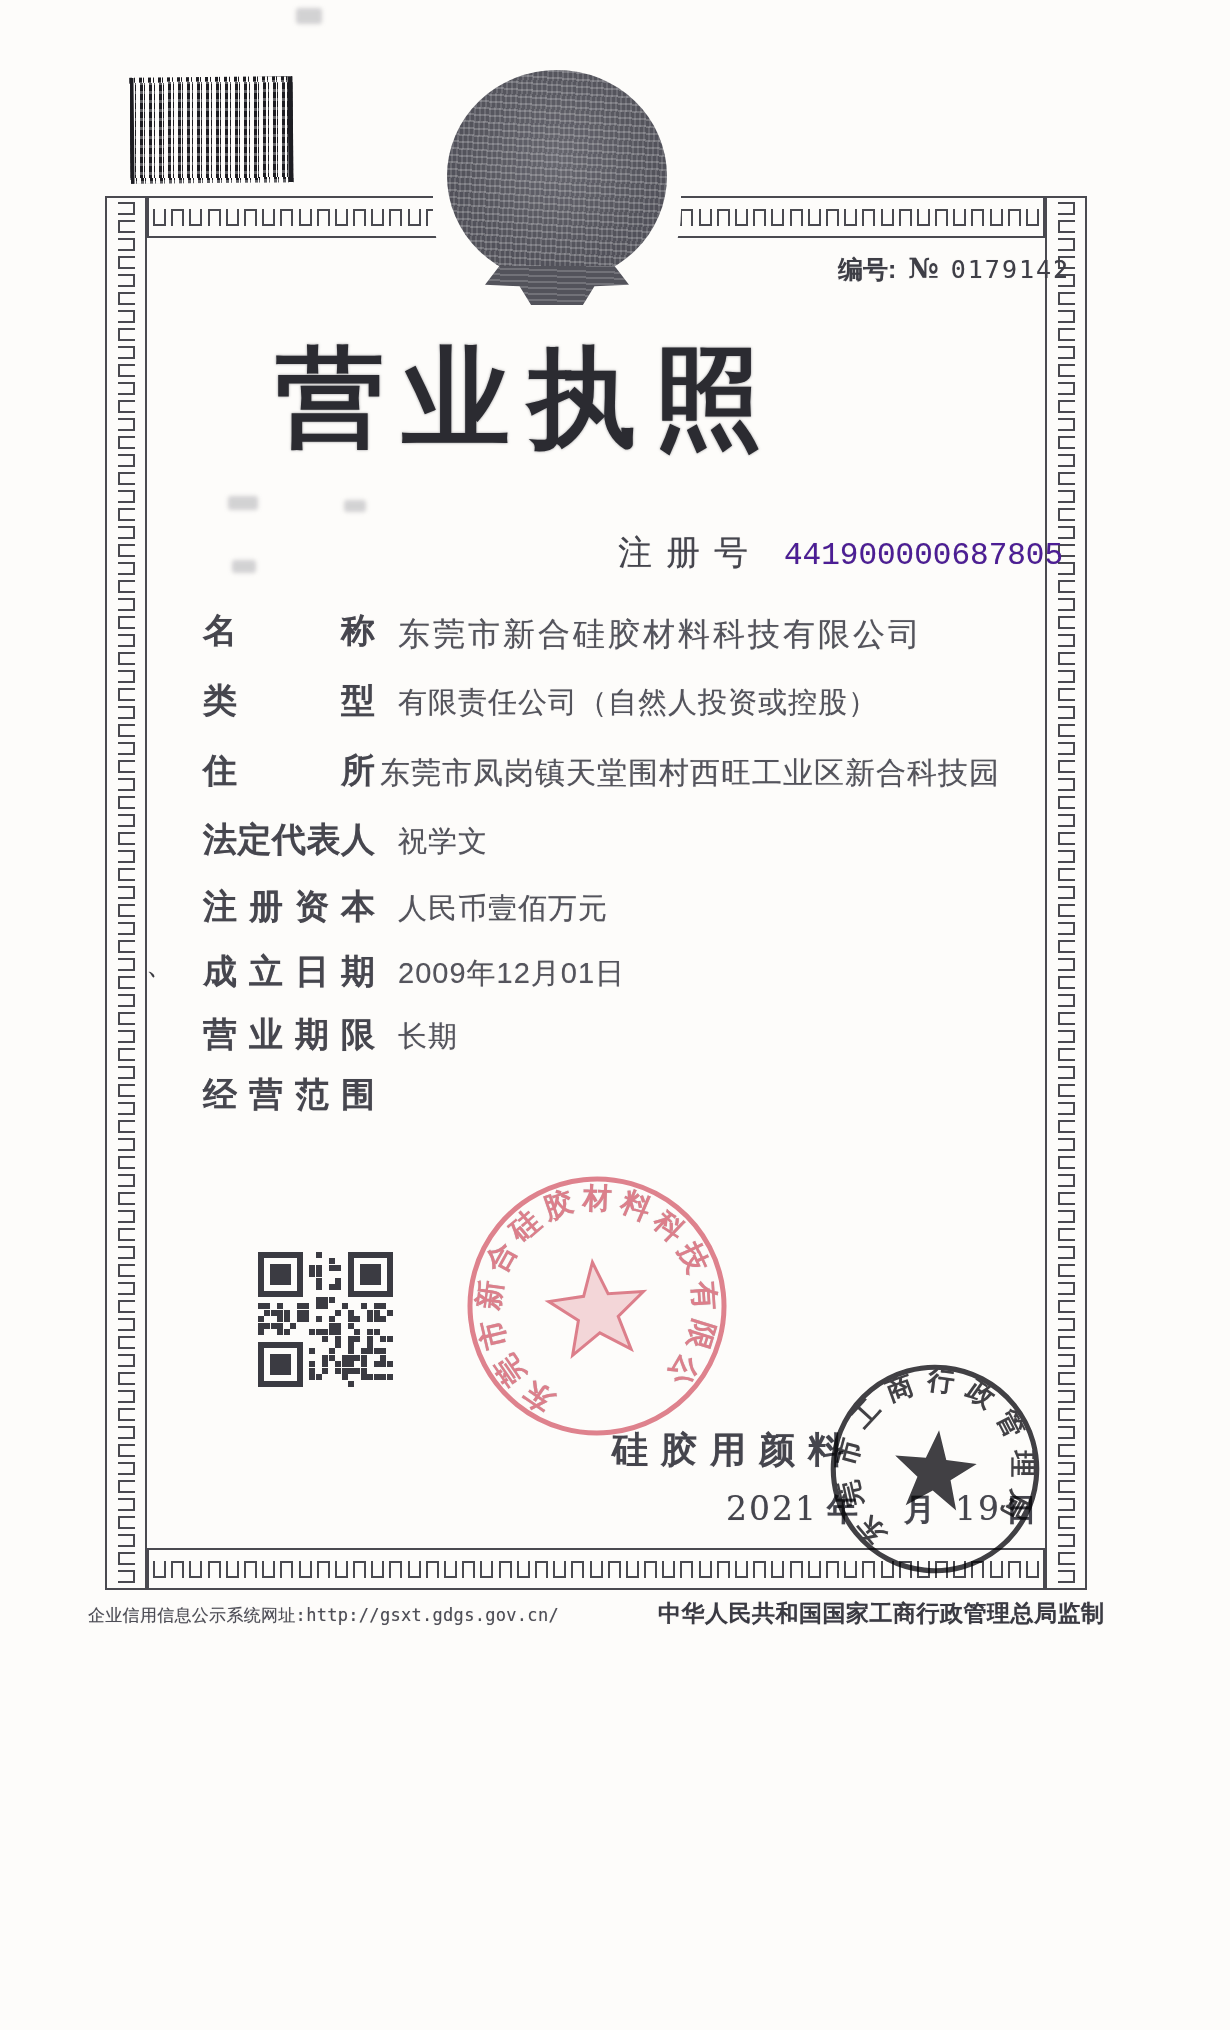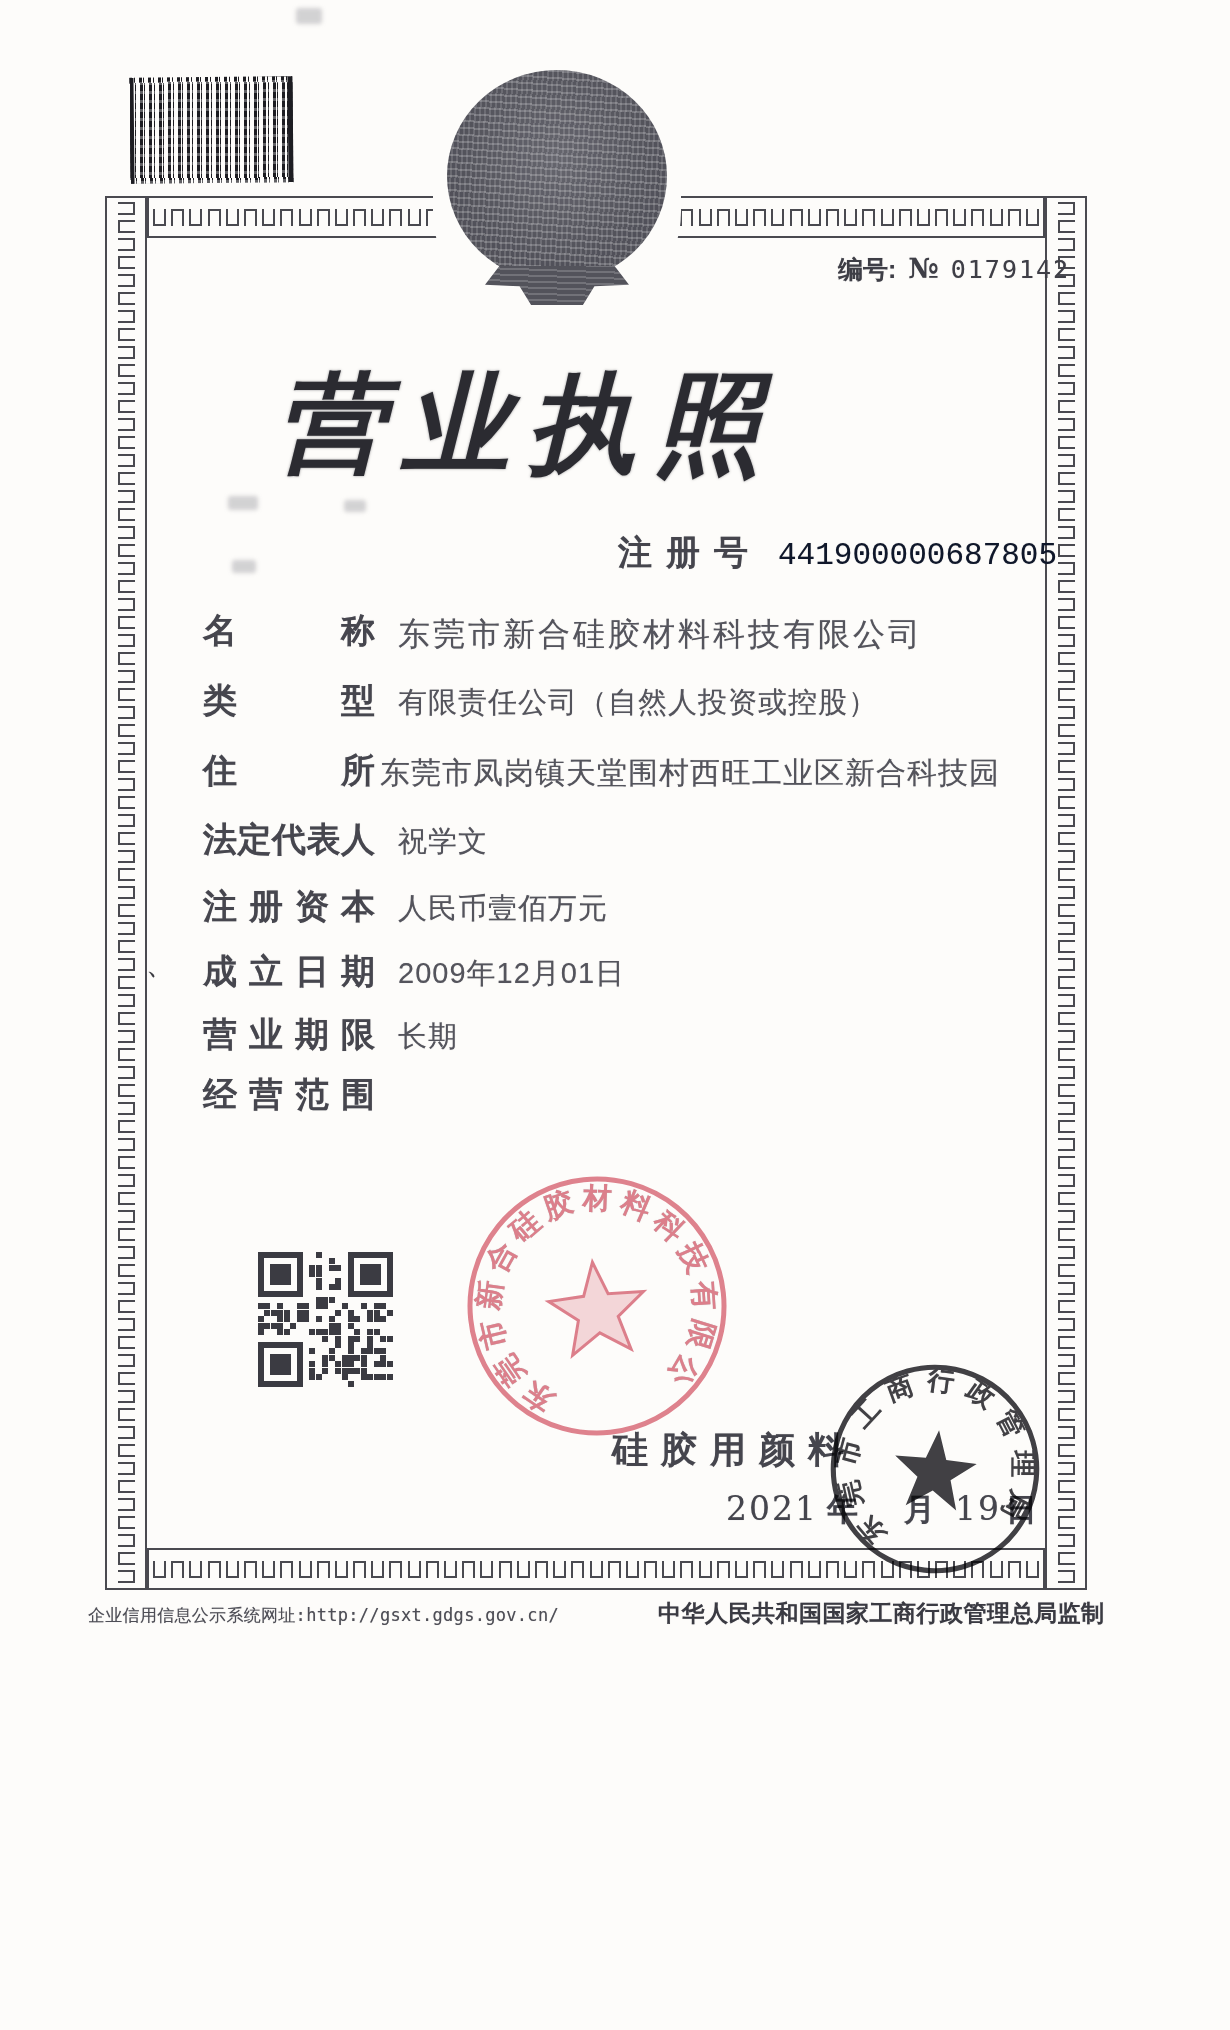--- a/index.html
+++ b/index.html
@@ -38,26 +38,26 @@
   .h .ku.alt{border-top:2px solid #4a4a50;border-bottom:none;}
   .v .ku{width:17px;height:13px;border-left:none;}
   .v .ku.alt{border-left:2px solid #4a4a50;border-right:none;}
 
   
   .serial{position:absolute;left:838px;top:252px;display:flex;align-items:baseline;gap:12px;color:#3e3e46;}
   .serial .lab{font-size:25px;font-weight:600;}
   .serial .mark{font-size:28px;font-weight:800;font-family:"DejaVu Serif",serif;}
   .serial .num{font-size:25px;font-family:"DejaVu Sans Mono",monospace;letter-spacing:2px;}
 
-  .doc-title{position:absolute;left:276px;top:352px;font-size:108px;font-weight:900;letter-spacing:18px;
-    color:#2b2b31;white-space:nowrap;text-shadow:0 0 2.5px rgba(45,45,52,.55);font-style:italic;}
+  .doc-title{position:absolute;left:276px;top:326px;font-size:108px;font-weight:900;letter-spacing:18px;
+    color:#2b2b31;white-space:nowrap;text-shadow:0 0 2.5px rgba(45,45,52,.55);}
 
   .reg-row{position:absolute;left:618px;top:530px;display:flex;align-items:baseline;}
-  .reg-lab{font-size:34px;font-weight:700;letter-spacing:14px;color:#45454d;text-align:right;}
-  .reg-num{font-size:31px;font-family:"Liberation Mono","DejaVu Sans Mono",monospace;color:#0f172a;margin-left:16px;letter-spacing:0px;}
+  .reg-lab{font-size:34px;font-weight:400;letter-spacing:14px;color:#45454d;text-align:right;}
+  .reg-num{font-size:31px;font-family:"Liberation Mono","DejaVu Sans Mono",monospace;color:#4c1d95;margin-left:22px;letter-spacing:0px;}
 
   
   .frow{position:absolute;left:203px;}
   .flabel{display:inline-flex;justify-content:space-between;width:172px;font-size:34px;font-weight:700;color:#46464e;vertical-align:top;}
   .fvalue{position:absolute;left:195px;top:5px;font-size:32px;letter-spacing:3px;color:#54545c;white-space:nowrap;font-weight:400;}
   .fvalue.small{font-size:29px;letter-spacing:1px;}
   .fvalue.wide{left:177px;font-size:30px;letter-spacing:1px;}
   .scope{position:absolute;left:462px;top:1076px;width:612px;font-size:25px;line-height:34px;color:#4e4e56;text-align:justify;}
   .scope .b{font-weight:700;color:#3f3f47;}
 

